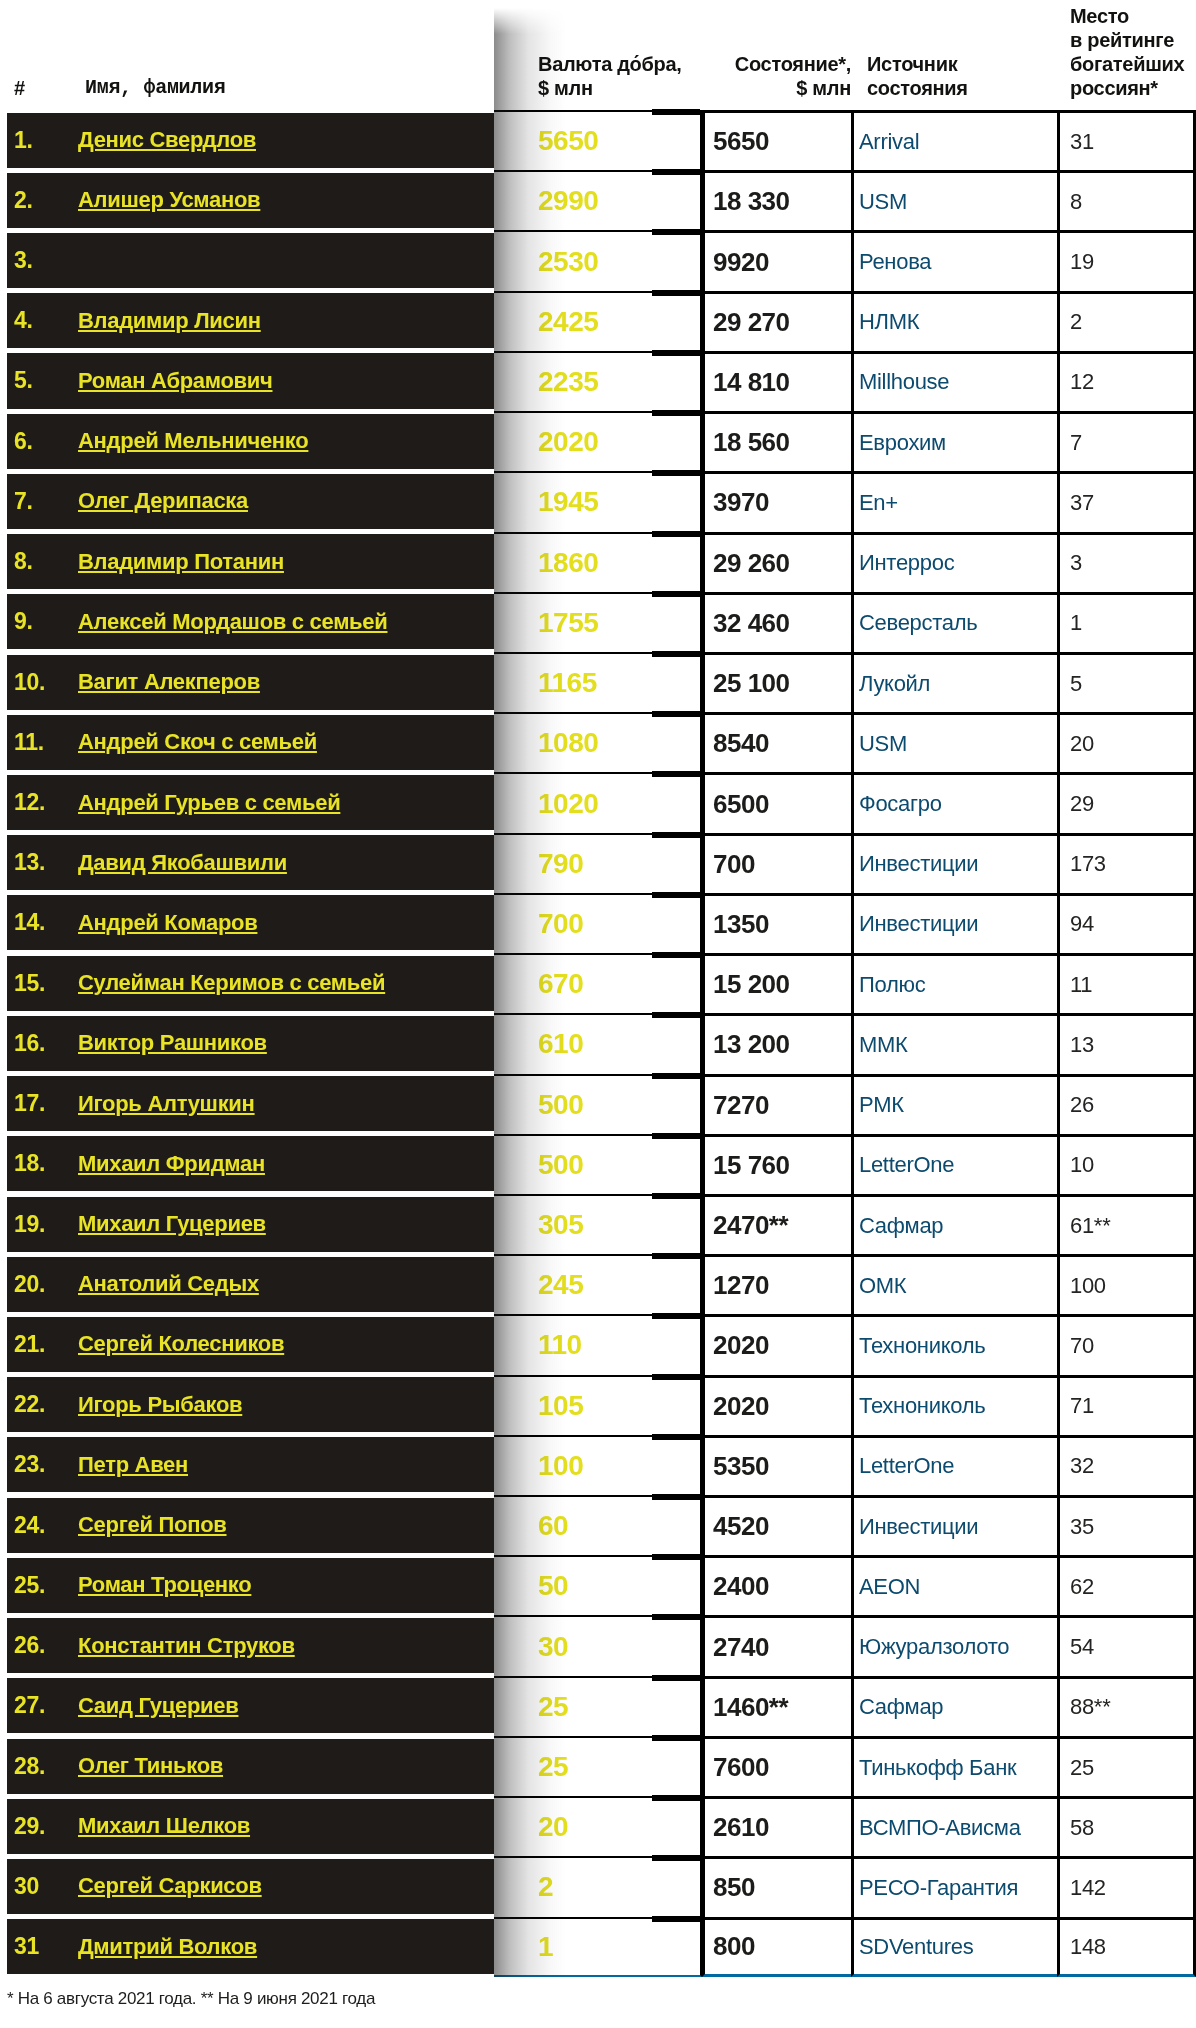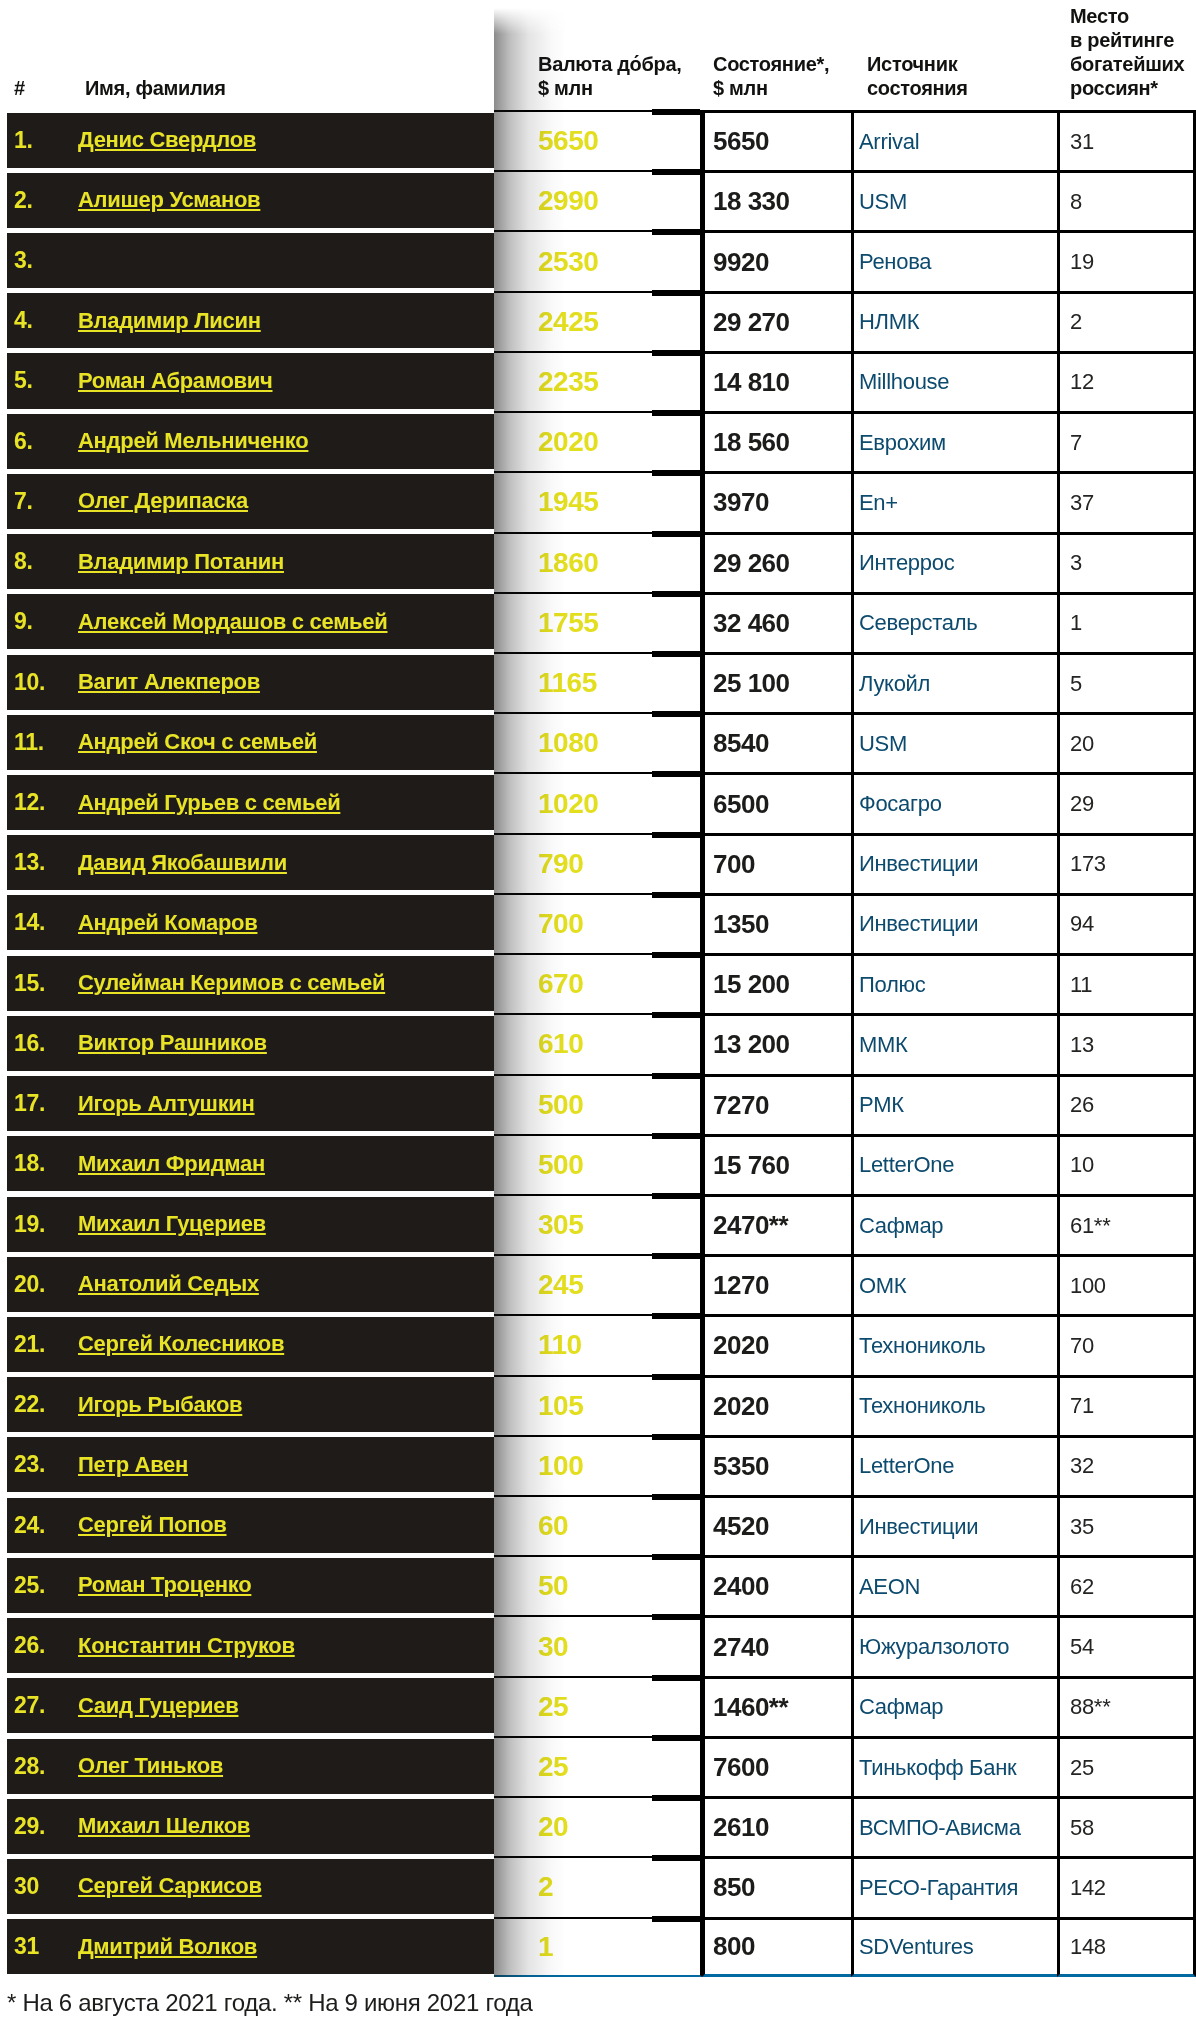--- a/index.html
+++ b/index.html
@@ -13,23 +13,23 @@
 
   
   .header{
     position:absolute;top:0;left:7px;right:0;height:110px;
     display:flex;align-items:flex-end;
     color:#121210;font-weight:700;font-size:20px;line-height:24px;
     letter-spacing:-0.3px;white-space:pre-line;
   }
   .h{padding-bottom:10px;}
   .h-rank{width:78px;padding-left:7px;}
-  .h-name{width:409px;}
+  .h-name{width:409px;font-family:Liberation Mono, monospace;}
   .h-val{width:208px;padding-left:44px;position:relative;z-index:2;}
-  .h-sost{width:149px;padding-left:11px;}
+  .h-sost{width:149px;padding-left:11px;text-align:right;}
   .h-ist{width:206px;padding-left:16px;}
   .h-mesto{flex:1;padding-left:13px;}
 
   
   .shadow-overlay{
     position:absolute;left:494px;top:8px;width:208px;height:1969px;
     background:linear-gradient(to right,
       rgba(25,25,25,0.50) 0px,
       rgba(25,25,25,0.28) 16px,
       rgba(25,25,25,0.12) 34px,
@@ -64,21 +64,21 @@
   .sost{width:149px;border-left:3px solid #000;padding-left:8px;
         color:#1c1c1a;font-weight:700;font-size:26px;letter-spacing:-0.5px;}
   .ist{width:206px;border-left:3px solid #000;padding-left:5px;
        color:#0c4a6e;font-size:22px;letter-spacing:-0.3px;}
   .mesto{flex:1;border-left:3px solid #000;border-right:3px solid #000;padding-left:10px;
          color:#242422;font-size:22px;letter-spacing:-0.3px;}
 
   
   .footnote{
     position:absolute;left:7px;top:1989px;
-    font-size:24px;color:#1d1d1b;letter-spacing:-0.3px;
+    font-size:17px;color:#1d1d1b;letter-spacing:-0.3px;
   }
 </style>
 </head>
 <body>
 
 <div class="header">
   <div class="h h-rank">#</div>
   <div class="h h-name">Имя, фамилия</div>
   <div class="h h-val">Валюта до́бра,
 $ млн</div>

